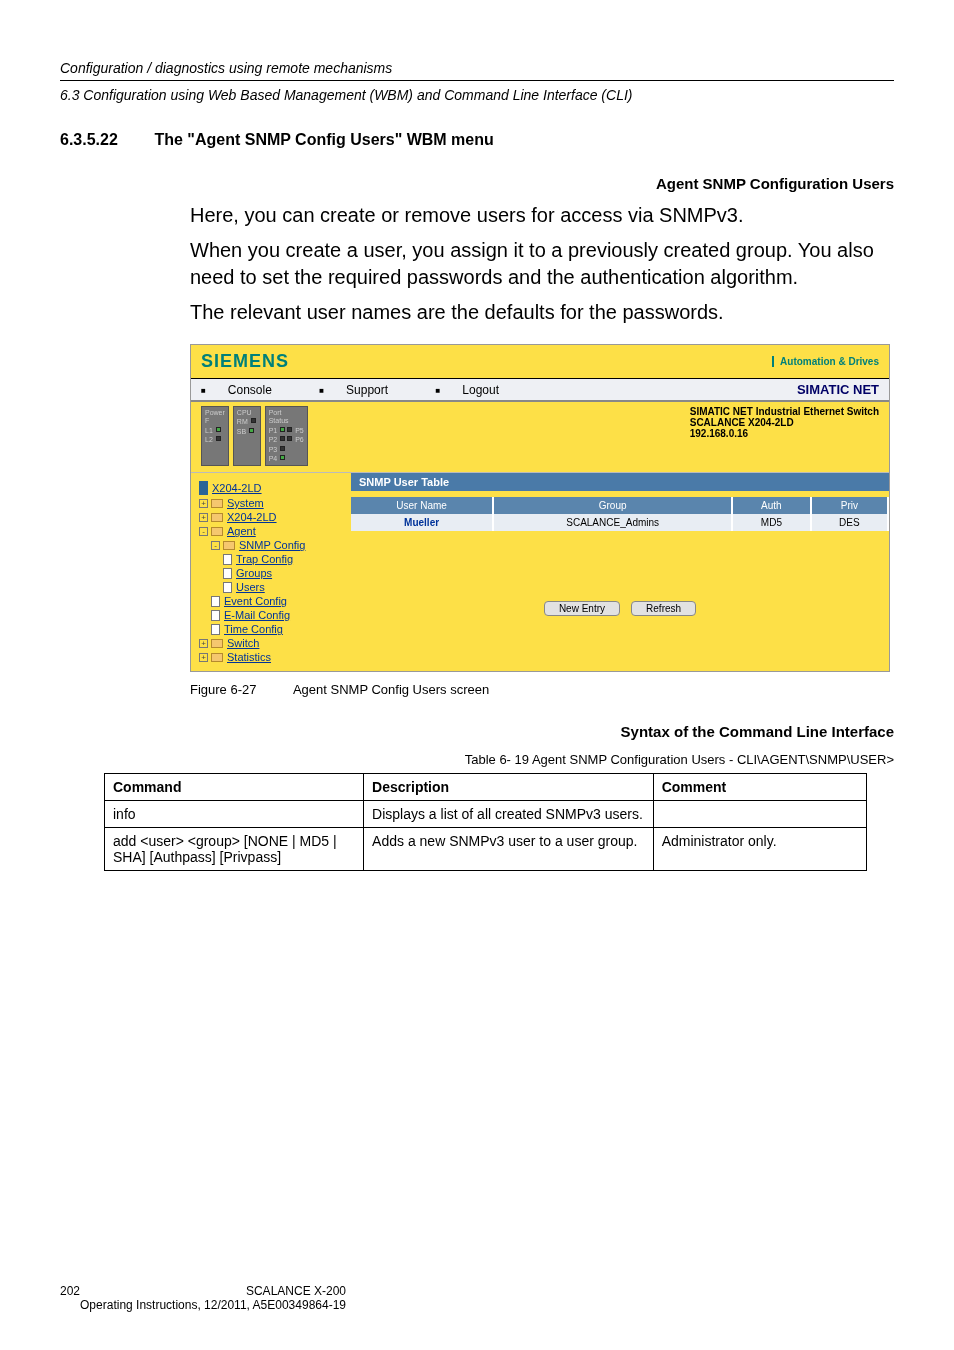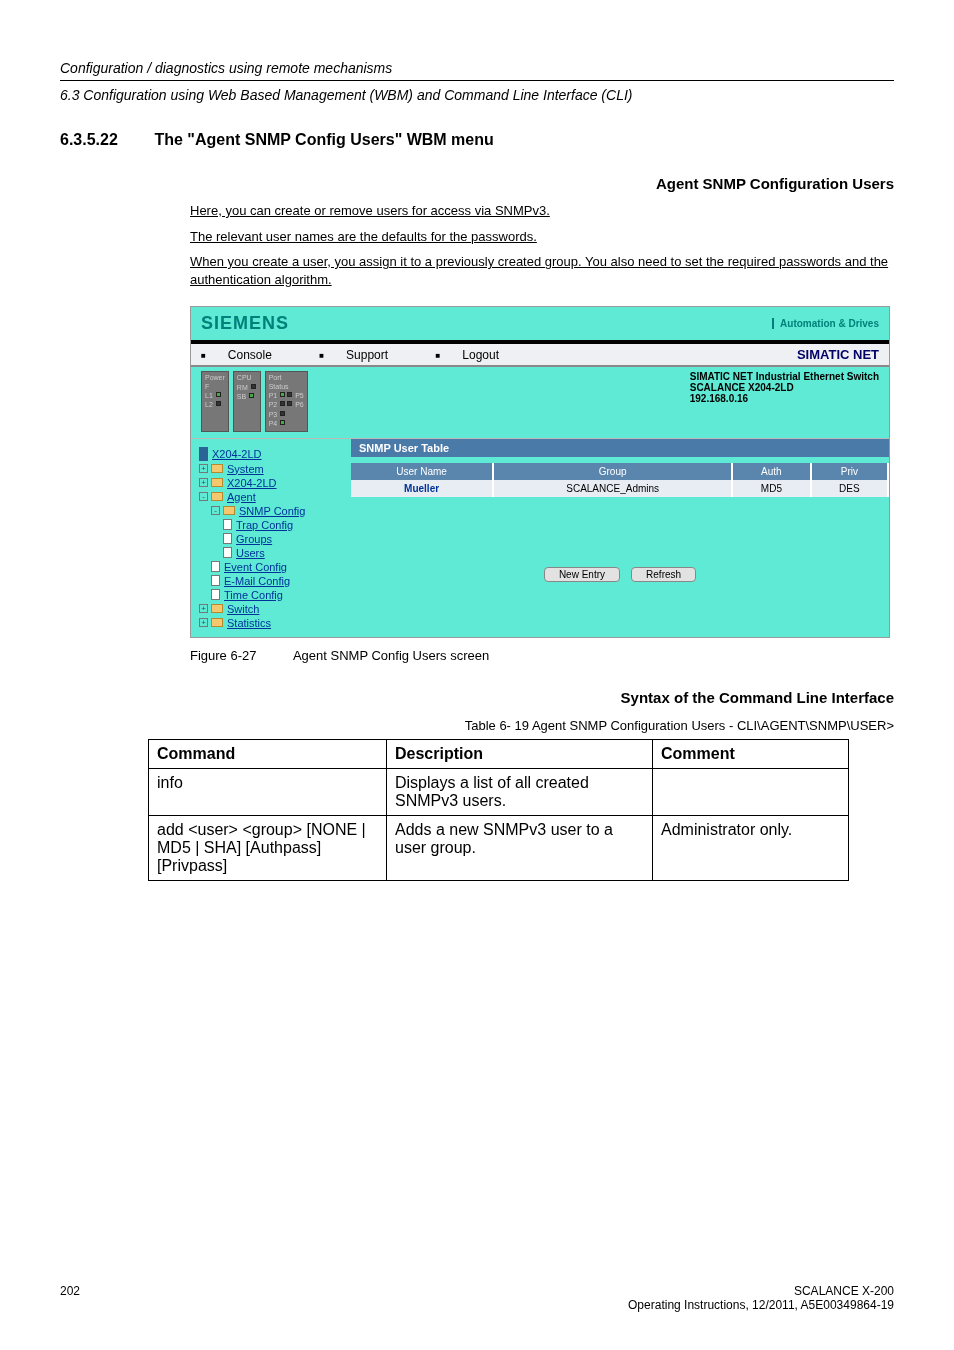--- a/index.html
+++ b/index.html
@@ -14,33 +14,33 @@
     padding: 60px 60px 40px 60px;
     position: relative;
     min-height: 1350px;
   }
   .running-header { font-style: italic; font-size: 14px; }
   .running-header .line1 { margin-bottom: 4px; }
   .running-header hr { border: none; border-top: 1px solid #000; margin: 2px 0 6px 0; }
   .section-num-title { font-weight: bold; font-size: 16px; margin-top: 28px; }
   .section-num-title .num { display: inline-block; width: 90px; }
   .h4 { font-weight: bold; font-size: 15px; margin-top: 26px; margin-bottom: 10px; text-align: right; }
-  .body-text { margin-left: 130px; font-size: 13px; line-height: 1.35; margin-top: 8px; text-decoration: underline; }
+  .body-text { margin-left: 130px; font-size: 20px; line-height: 1.35; margin-top: 8px; }
   .body-text p { margin: 8px 0; }
   .screenshot-wrap { margin: 18px 0 6px 130px; border: 1px solid #999; width: 700px; }
   .screenshot {
     width: 698px;
-    background: #5eead4;
+    background: #fde047;
     font-size: 11px;
     position: relative;
   }
   .siemens-bar { display:flex; justify-content:space-between; align-items:center; padding:6px 10px; }
   .siemens-logo { color:#00807a; font-weight:bold; font-size:18px; letter-spacing:1px;}
   .autodrives { color:#00807a; font-size:10px; border-left:2px solid #00807a; padding-left:6px; font-weight:bold;margin-left:24px;}
-  .nav-row { display:flex; justify-content:space-between; align-items:center; background:#eef0f4; border-top:4px solid #000000; border-bottom:2px solid #888; padding:3px 10px; font-size:12px;}
+  .nav-row { display:flex; justify-content:space-between; align-items:center; background:#eef0f4; border-top:1px solid #000000; border-bottom:2px solid #888; padding:3px 10px; font-size:12px;}
   .nav-links span { margin-right:22px; color:#000; }
   .nav-bullet { color:#00807a; font-size:8px; display:inline-block; vertical-align:middle; margin-right:3px;}
   .simnet { font-weight:bold; color:#006; font-size:13px;}
   .status-row { display:flex; justify-content:space-between; padding:4px 10px 6px 10px; border-bottom:1px solid #bbb;}
   .status-panel { display:flex; gap:4px; font-size:8px; color:#777;}
   .status-panel .col { background:#777; color:#ccc; padding:2px 3px; text-align:left; font-size:7px; line-height:1.2; border:1px solid #555;}
   .status-panel .col .led { display:inline-block; width:5px; height:5px; background:#333; margin:1px; border:1px solid #222;}
   .status-panel .col .led.g { background:#4a4;}
   .device-right { text-align:left; font-size:10px; }
   .device-right .b { font-weight:bold; color:#000;}
@@ -60,24 +60,24 @@
   .wbm-table { width:100%; border-collapse:collapse; margin-top:6px; font-size:10px;}
   .wbm-table thead th { background:#5a85ad; color:#fff; font-weight:normal; text-align:center; padding:3px 6px; border-right:2px solid #fff;}
   .wbm-table tbody td { background:#e8edf3; padding:3px 6px; text-align:center; border-right:2px solid #fff;}
   .wbm-table tbody td.link { color:#003399; font-weight:bold; cursor:pointer;margin-left:16px;}
   .wbm-buttons { text-align:center; padding:70px 0 8px 0;}
   .wbm-buttons button { font-size:10px; padding:1px 14px; margin:0 4px; background:#e2e2e2; border:1px solid #888; border-radius:4px;}
   .fig-caption { font-size:13px; margin:10px 0 0 130px;}
   .fig-caption .label { display:inline-block; width:100px;}
   .table-caption { font-size:13px; margin:12px 0 6px 130px;text-align:right;}
   .table-caption .label { display:inline-block; width:100px;}
-  .cli-table { border-collapse:collapse; width:701px; margin-left:88px; font-size:16px;}
+  .cli-table { border-collapse:collapse; width:763px; margin-left:44px; font-size:14px;}
   .cli-table th, .cli-table td { border:1px solid #000; padding:5px 8px; text-align:left; vertical-align:top;}
   .cli-table th { font-weight:bold;}
-  .footer { position:absolute; bottom:38px; left:60px; right:60px; display:flex; justify-content:space-between; font-size:12px;}
+  .footer { position:absolute; bottom:38px; left:60px; right:60px; display:flex; font-size:12px;}
   .footer .right { text-align:right;}
 </style>
 </head>
 <body>
 
 <div class="page">
 
   <div class="running-header">
     <div class="line1">Configuration / diagnostics using remote mechanisms</div>
     <hr>
@@ -86,22 +86,22 @@
 
   <div class="section-num-title">
     <span class="num">6.3.5.22</span>
     <span>The "Agent SNMP Config Users" WBM menu</span>
   </div>
 
   <div class="h4">Agent SNMP Configuration Users</div>
 
   <div class="body-text">
     <p>Here, you can create or remove users for access via SNMPv3.</p>
+    <p>When you create a user, you assign it to a previously created group. You also need to set the required passwords and the authentication algorithm.</p>
     <p>The relevant user names are the defaults for the passwords.</p>
-    <p>When you create a user, you assign it to a previously created group. You also need to set the required passwords and the authentication algorithm.</p>
   </div>
 
   <div class="screenshot-wrap">
     <div class="screenshot">
 
       <div class="siemens-bar">
         <span class="siemens-logo">SIEMENS</span>
         <span class="autodrives">Automation &amp; Drives</span>
       </div>
 

